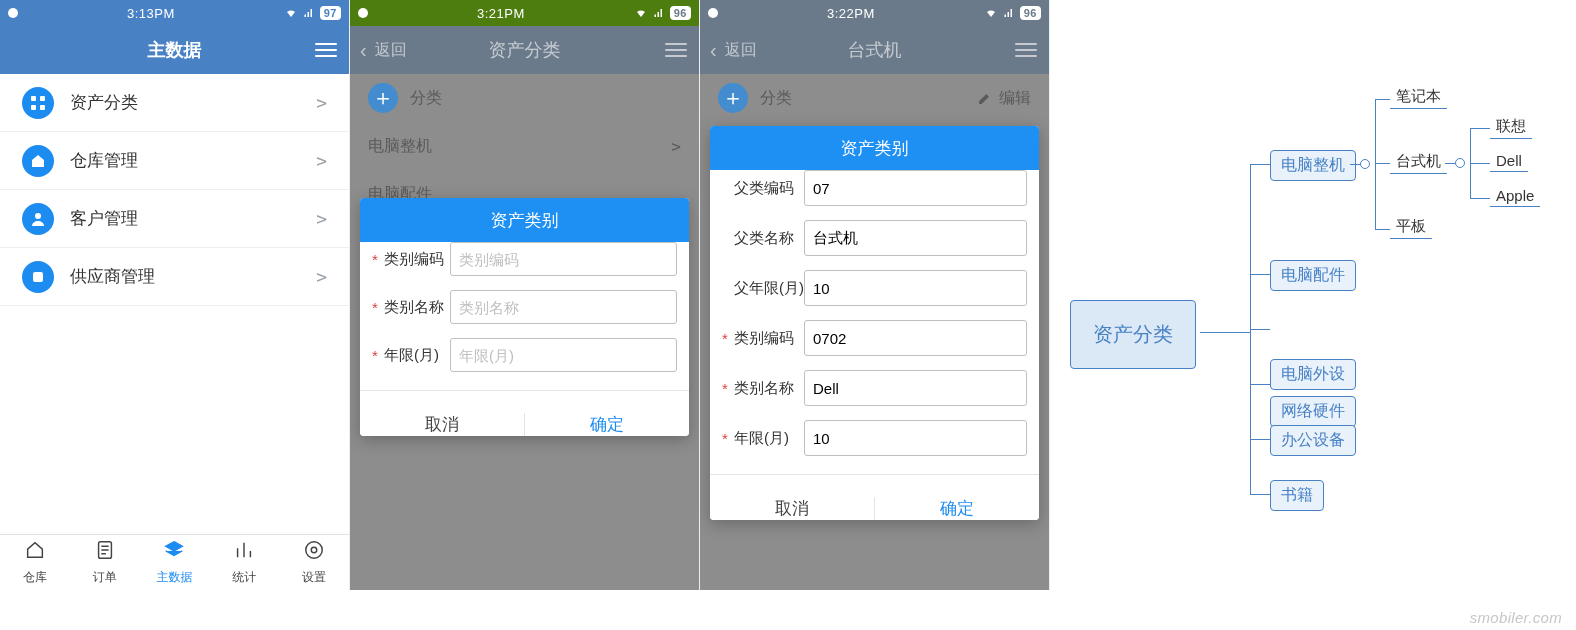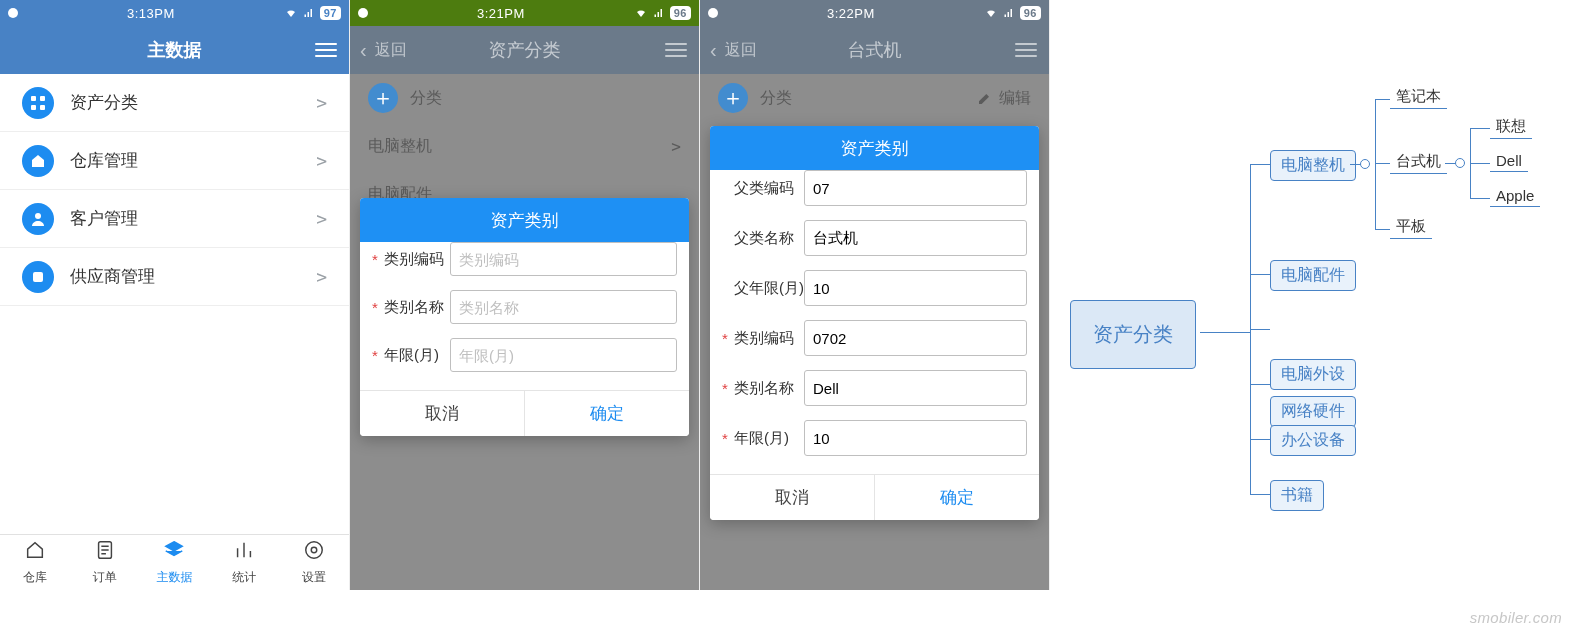--- a/index.html
+++ b/index.html
@@ -146,21 +146,21 @@
     font-size:15px;
   }
   .field .req { color:#e04040; width:10px; margin-right:2px; }
   .field .flabel { width:66px; }
   .field input {
     flex:1; height:34px; border:1px solid #bfbfbf; border-radius:3px;
     padding:0 8px; font-size:15px; font-family:inherit;
   }
   .field input::placeholder { color:#bfbfbf; }
   .modal-footer {
-    display:flex; height:46px; border-top:1px solid #e4e4e4; background:#fff;
+    display:flex; height:46px; border-top:1px solid #e4e4e4; background:#fff;align-items:flex-end;
   }
   .modal-footer button {
     flex:1; border:none; background:none; font-size:17px;
   }
   .modal-footer .btn-confirm { color:#1d8cf0; }
   .modal-footer .btn-cancel { color:#444; border-right:1px solid #e4e4e4; }
 
   
   .modal.tall .field .flabel { width:70px; }
   .modal.tall .field input { height:36px; }

